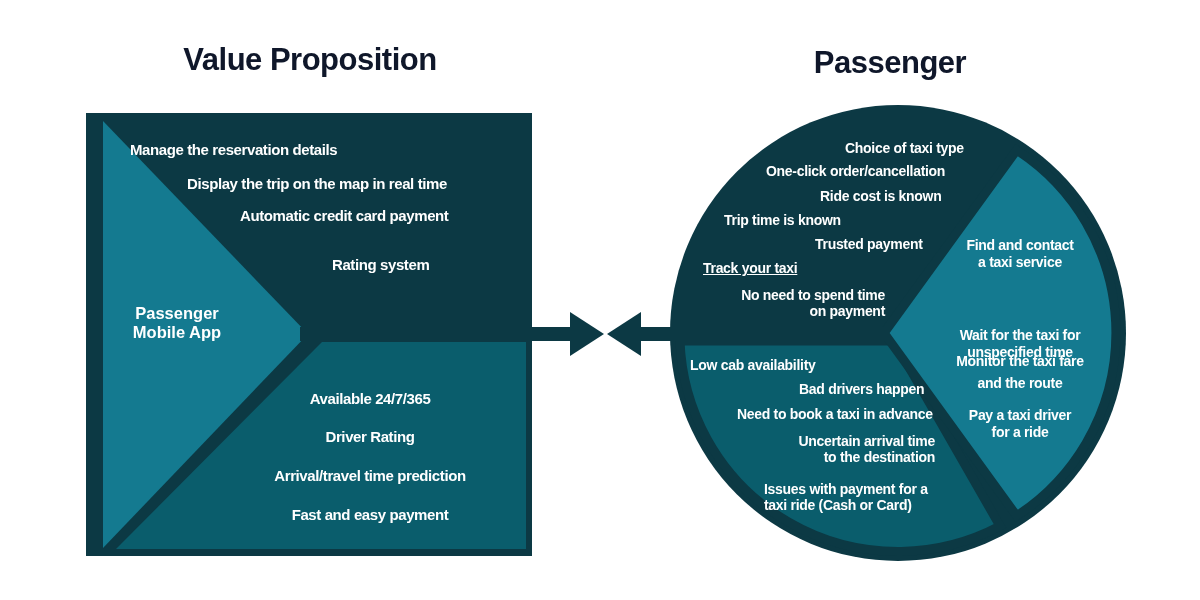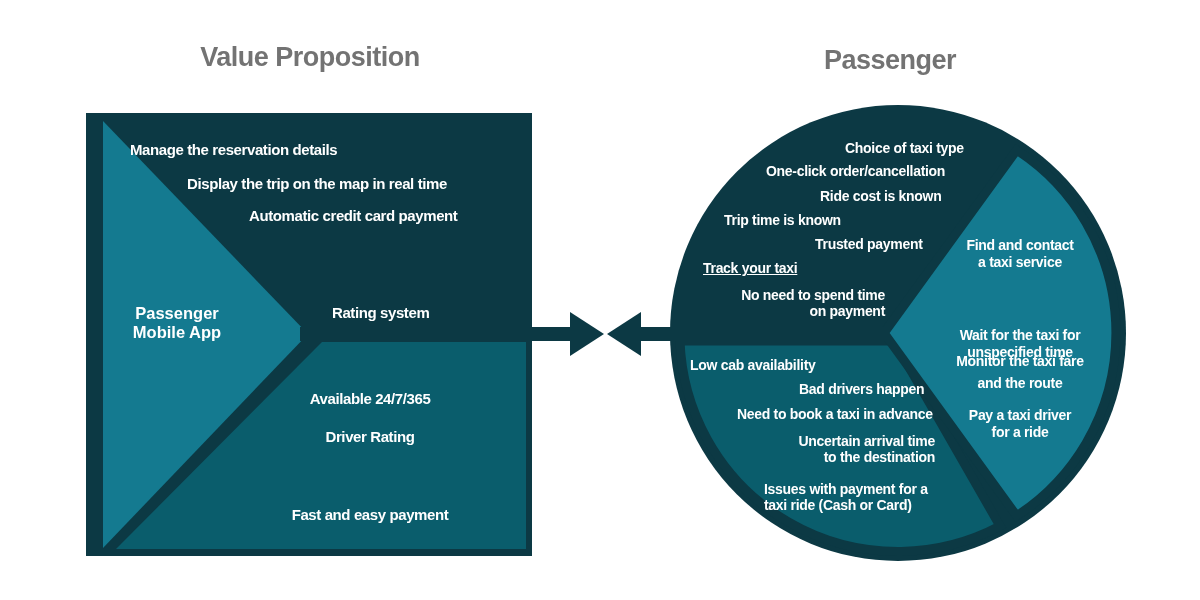--- a/index.html
+++ b/index.html
@@ -8,21 +8,21 @@
     font-family:"Liberation Sans", sans-serif;
   }
   #shapes{position:absolute;left:0;top:0;}
   .txt{position:absolute;color:#ffffff;font-weight:bold;white-space:nowrap;line-height:1;}
   .ml{white-space:pre-line;line-height:16px;}
   .sq-item{font-size:15px;letter-spacing:-0.4px;}
   .ci-item{font-size:14px;letter-spacing:-0.3px;}
   .ctr{text-align:center;}
   .rgt{text-align:right;}
   .title{
-    position:absolute;color:#737373;font-weight:bold;font-size:27px;
+    position:absolute;color:#0f172a;font-weight:bold;font-size:31px;
     letter-spacing:-0.5px;text-align:center;white-space:nowrap;
   }
   .vp-label{font-size:16.5px;line-height:19px;}
 </style>
 </head>
 <body>
 
 <div id="stage">
 
   <svg id="shapes" width="1200" height="600" viewBox="0 0 1200 600">
@@ -43,28 +43,29 @@
       <path d="M 884,333 L 1016.7,150.2 A 218 218 0 0 1 1016.7,515.8 Z" fill="#147A90" stroke="#0C3944" stroke-width="9" stroke-linejoin="miter"></path>
       <rect x="670" y="327" width="215" height="14" fill="#0C3944"></rect>
     </g>
   </svg>
 
   <div class="title" style="left:110px;top:42px;width:400px;">Value Proposition</div>
   <div class="title" style="left:740px;top:45px;width:300px;">Passenger</div>
 
   <div class="txt sq-item" style="left:130px;top:142px;text-align:right;">Manage the reservation details</div>
   <div class="txt sq-item" style="left:187px;top:176px;">Display the trip on the map in real time</div>
-  <div class="txt sq-item" style="left:249px;top:208px;">Automatic credit card payment</div>
-  <div class="txt sq-item" style="left:332px;top:257px;margin-top:48px;">Rating system</div>
+  <div class="txt sq-item" style="left:240px;top:208px;">Automatic credit card payment</div>
+  <div class="txt sq-item" style="left:332px;top:257px;">Rating system</div>
 
   <div class="txt ml ctr vp-label" style="left:92px;top:304px;width:170px;line-height:19px;">Passenger
 Mobile App</div>
 
   <div class="txt sq-item ctr" style="left:220px;top:391px;width:300px;">Available 24/7/365</div>
   <div class="txt sq-item ctr" style="left:220px;top:429px;width:300px;">Driver Rating</div>
+  <div class="txt sq-item ctr" style="left:220px;top:468px;width:300px;">Arrival/travel time prediction</div>
   <div class="txt sq-item ctr" style="left:220px;top:507px;width:300px;">Fast and easy payment</div>
 
   <div class="txt ci-item" style="left:845px;top:141px;">Choice of taxi type</div>
   <div class="txt ci-item" style="left:766px;top:164px;">One-click order/cancellation</div>
   <div class="txt ci-item" style="left:820px;top:189px;">Ride cost is known</div>
   <div class="txt ci-item" style="left:724px;top:213px;">Trip time is known</div>
   <div class="txt ci-item" style="left:815px;top:237px;">Trusted payment</div>
   <div class="txt ci-item" style="left:703px;top:261px;text-decoration:underline;">Track your taxi</div>
   <div class="txt ci-item ml rgt" style="left:725px;top:287px;width:160px;">No need to spend time
 on payment</div>

